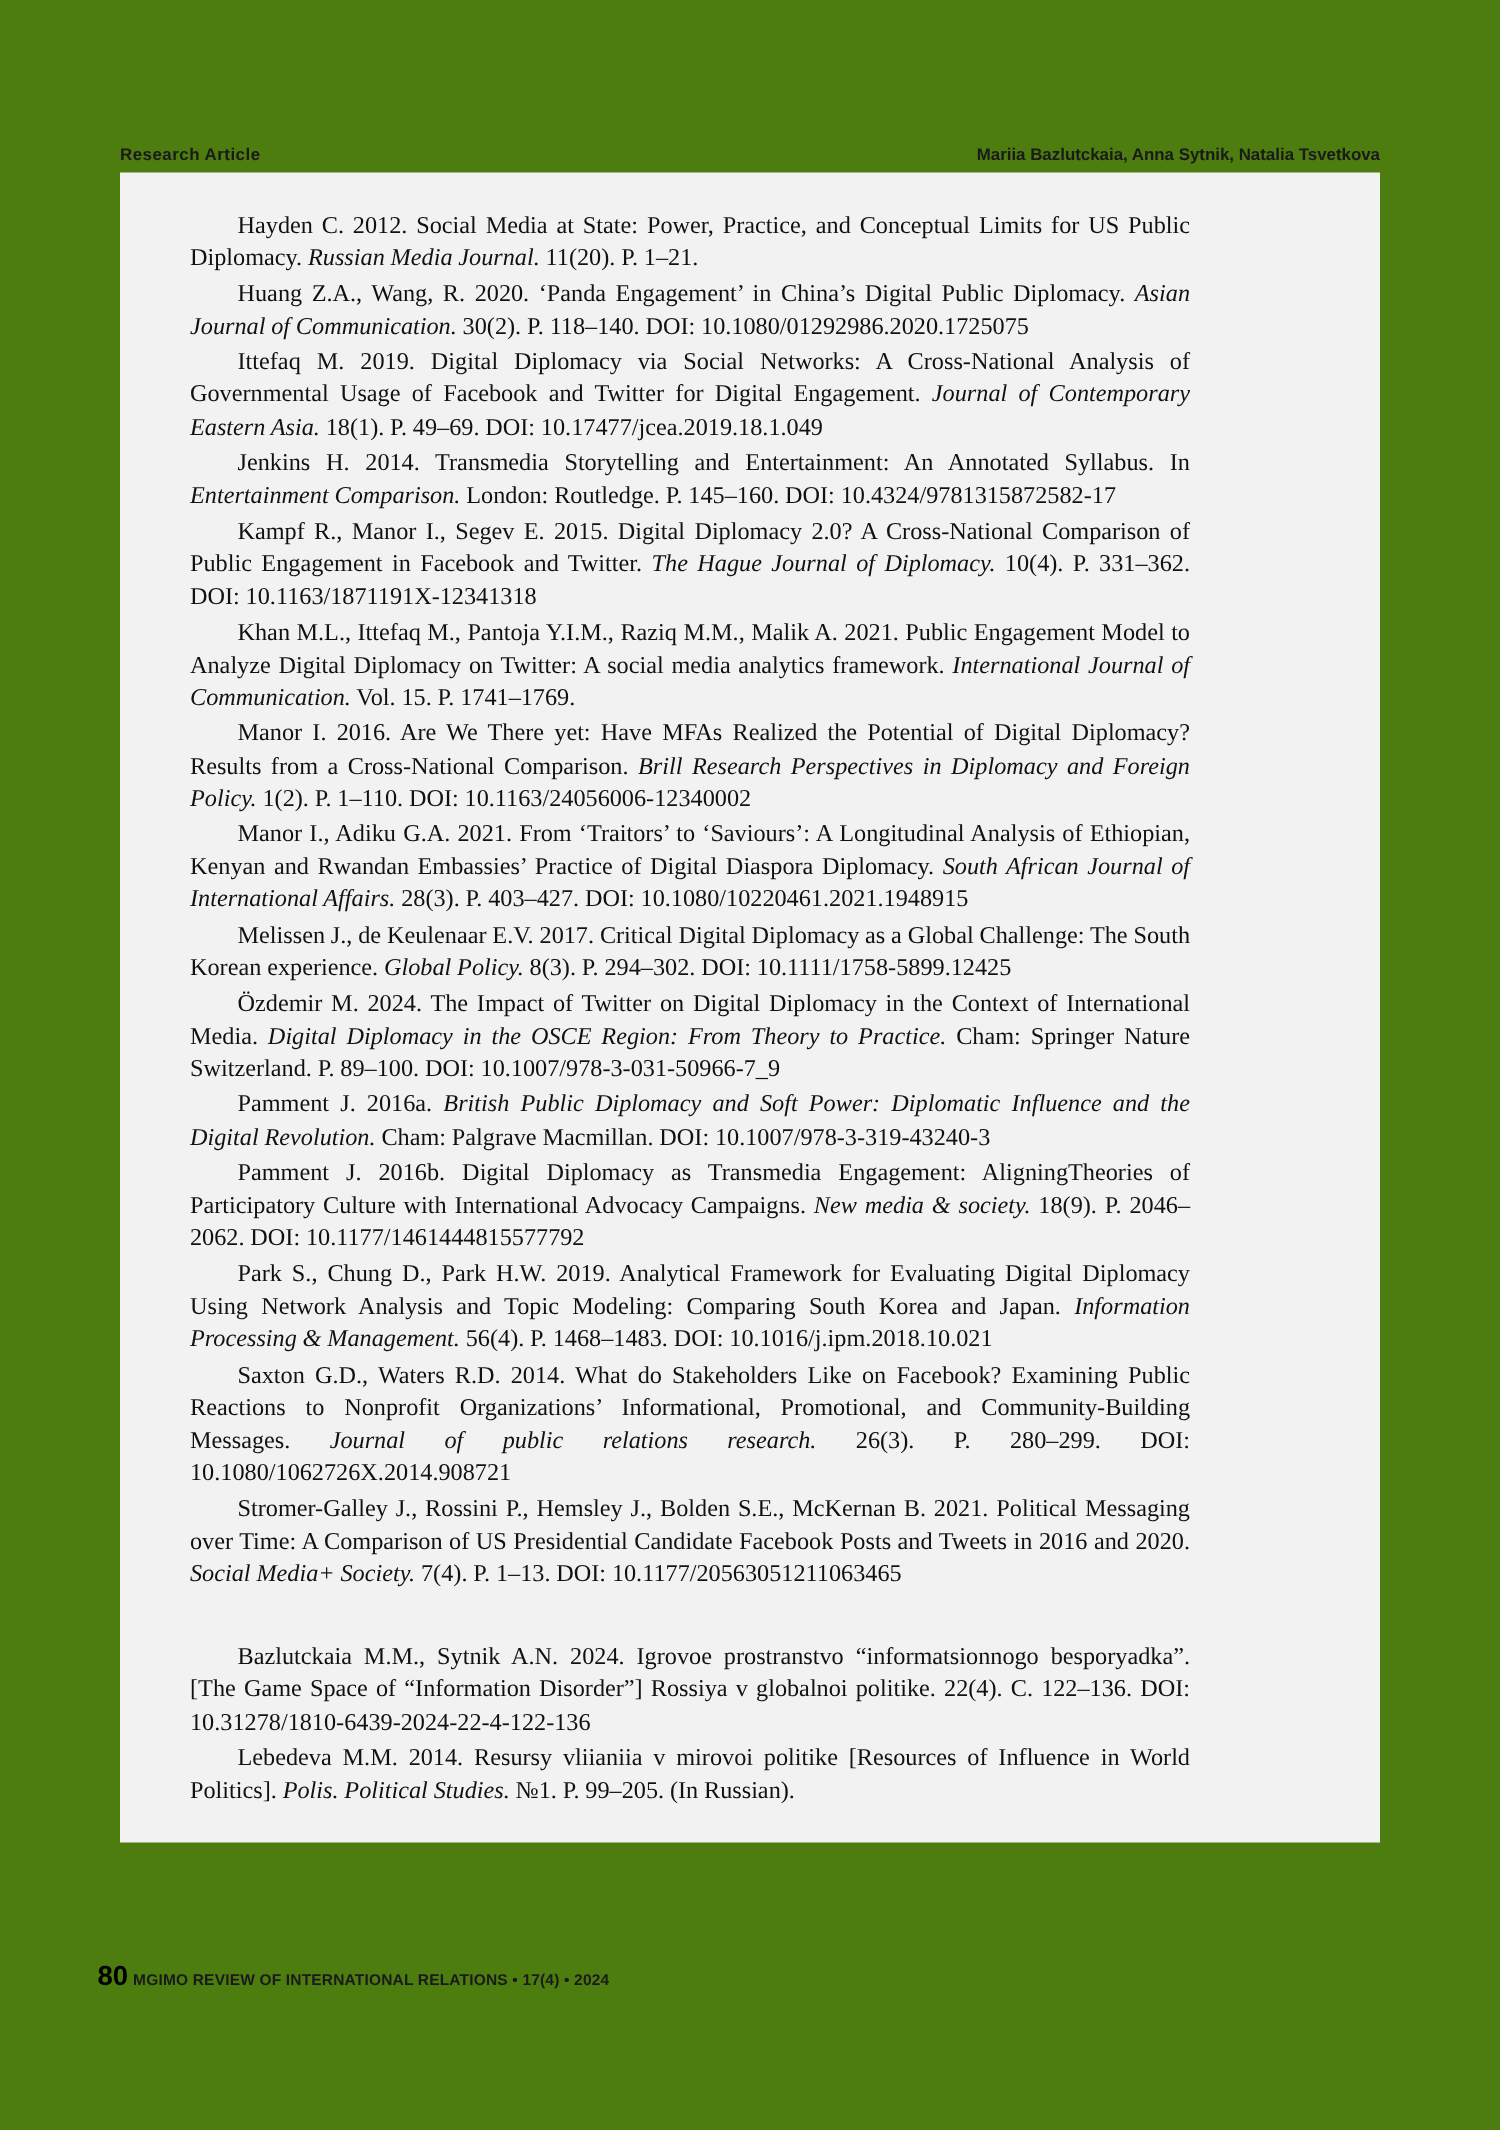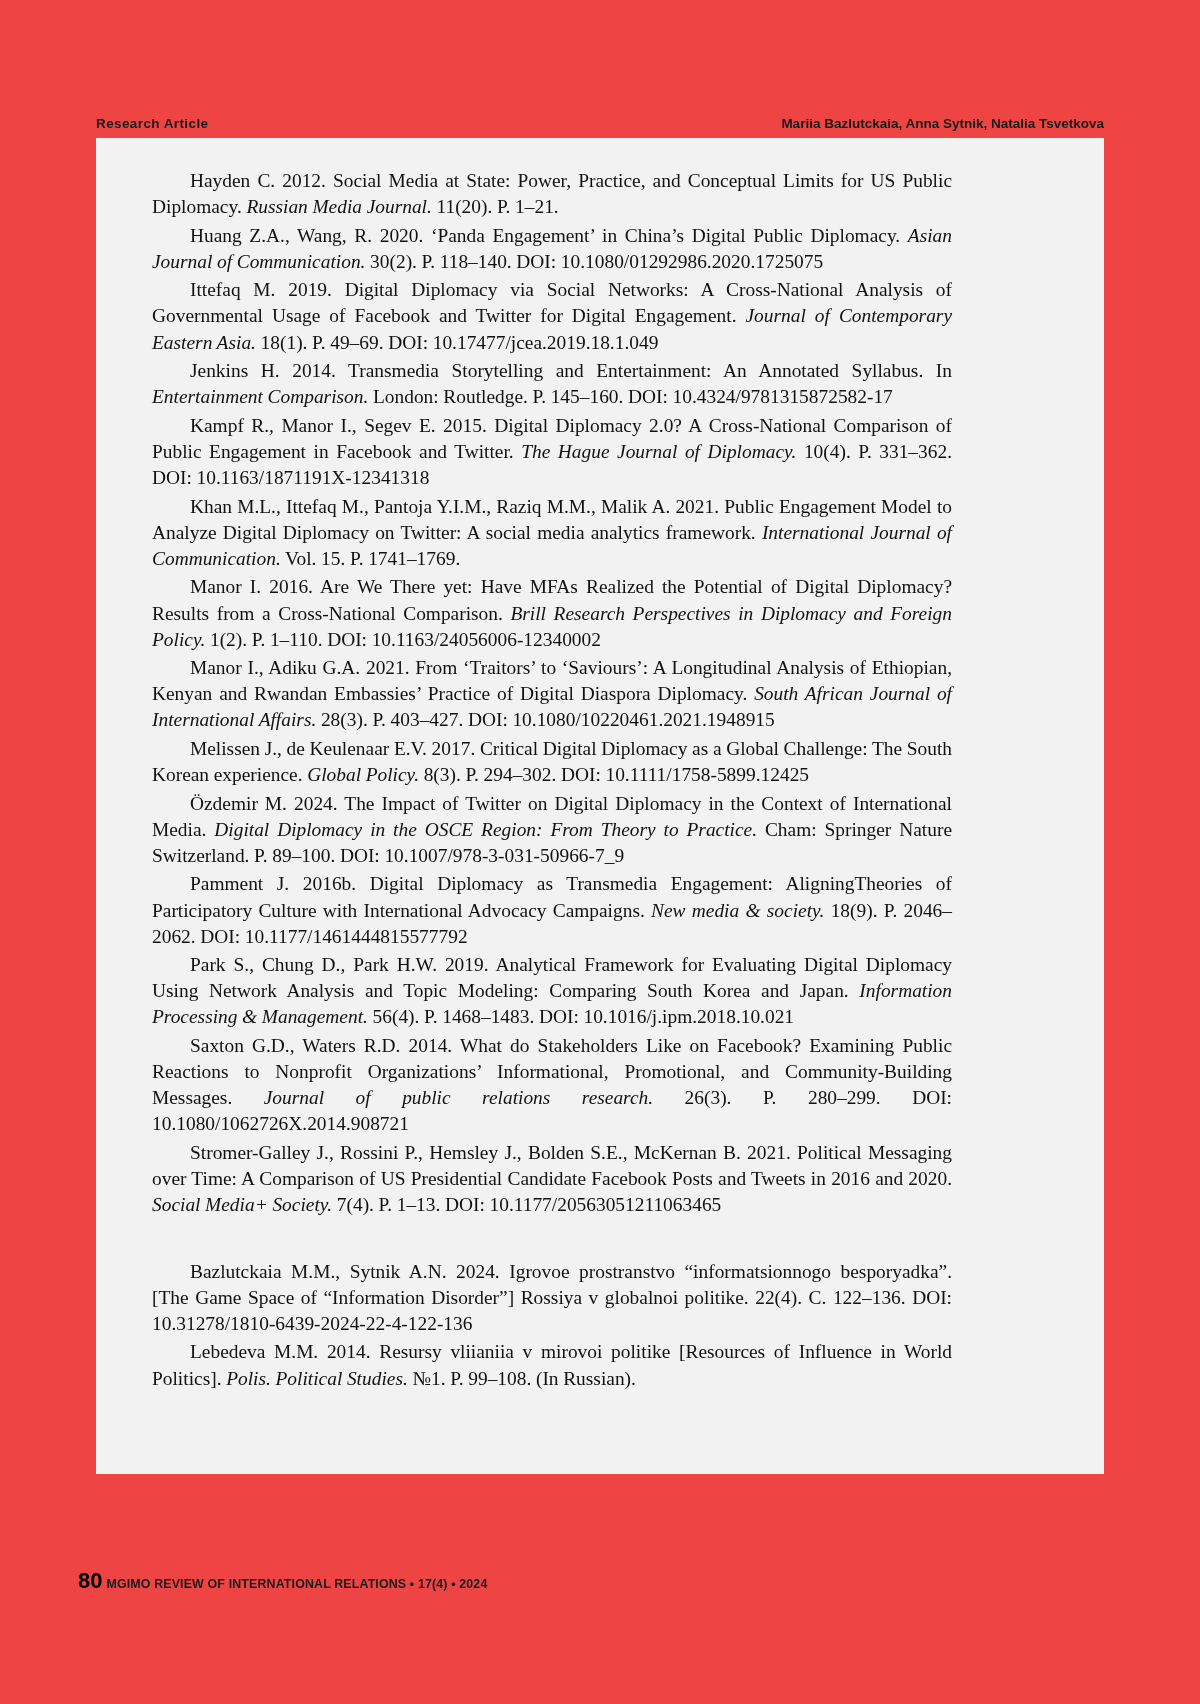--- a/index.html
+++ b/index.html
@@ -4,21 +4,21 @@
 <style>
   html, body {
     margin: 0;
     padding: 0;
     background: #ffffff;
   }
   .page {
     position: relative;
     width: 1200px;
     height: 1704px;
-    background: #ef4444;
+    background: #4d7c0f;
     overflow: hidden;
     font-family: "Liberation Serif", serif;
     color: #111111;
   }
 
   
   .running-head {
     position: absolute;
     top: 92px;
     left: 96px;
@@ -109,29 +109,30 @@
         <p class="ref"><span>Hayden C. 2012. Social Media at State: Power, Practice, and Conceptual Limits for US Public Diplomacy. </span><i>Russian Media Journal.</i><span> 11(20). P. 1–21.</span></p>
         <p class="ref"><span>Huang Z.A., Wang, R. 2020. ‘Panda Engagement’ in China’s Digital Public Diplomacy. </span><i>Asian Journal of Communication.</i><span> 30(2). P. 118–140. DOI: 10.1080/01292986.2020.1725075</span></p>
         <p class="ref"><span>Ittefaq M. 2019. Digital Diplomacy via Social Networks: A Cross-National Analysis of Governmental Usage of Facebook and Twitter for Digital Engagement. </span><i>Journal of Contemporary Eastern Asia.</i><span> 18(1). P. 49–69. DOI: 10.17477/jcea.2019.18.1.049</span></p>
         <p class="ref"><span>Jenkins H. 2014. Transmedia Storytelling and Entertainment: An Annotated Syllabus. In </span><i>Entertainment Comparison.</i><span> London: Routledge. P. 145–160. DOI: 10.4324/9781315872582-17</span></p>
         <p class="ref"><span>Kampf R., Manor I., Segev E. 2015. Digital Diplomacy 2.0? A Cross-National Comparison of Public Engagement in Facebook and Twitter. </span><i>The Hague Journal of Diplomacy.</i><span> 10(4). P. 331–362. DOI: 10.1163/1871191X-12341318</span></p>
         <p class="ref"><span>Khan M.L., Ittefaq M., Pantoja Y.I.M., Raziq M.M., Malik A. 2021. Public Engagement Model to Analyze Digital Diplomacy on Twitter: A social media analytics framework. </span><i>International Journal of Communication.</i><span> Vol. 15. P. 1741–1769.</span></p>
         <p class="ref"><span>Manor I. 2016. Are We There yet: Have MFAs Realized the Potential of Digital Diplomacy? Results from a Cross-National Comparison. </span><i>Brill Research Perspectives in Diplomacy and Foreign Policy.</i><span> 1(2). P. 1–110. DOI: 10.1163/24056006-12340002</span></p>
         <p class="ref"><span>Manor I., Adiku G.A. 2021. From ‘Traitors’ to ‘Saviours’: A Longitudinal Analysis of Ethiopian, Kenyan and Rwandan Embassies’ Practice of Digital Diaspora Diplomacy. </span><i>South African Journal of International Affairs.</i><span> 28(3). P. 403–427. DOI: 10.1080/10220461.2021.1948915</span></p>
         <p class="ref"><span>Melissen J., de Keulenaar E.V. 2017. Critical Digital Diplomacy as a Global Challenge: The South Korean experience. </span><i>Global Policy.</i><span> 8(3). P. 294–302. DOI: 10.1111/1758-5899.12425</span></p>
         <p class="ref"><span>Özdemir M. 2024. The Impact of Twitter on Digital Diplomacy in the Context of International Media. </span><i>Digital Diplomacy in the OSCE Region: From Theory to Practice.</i><span> Cham: Springer Nature Switzerland. P. 89–100. DOI: 10.1007/978-3-031-50966-7_9</span></p>
+        <p class="ref"><span>Pamment J. 2016a. </span><i>British Public Diplomacy and Soft Power: Diplomatic Influence and the Digital Revolution.</i><span> Cham: Palgrave Macmillan. DOI: 10.1007/978-3-319-43240-3</span></p>
         <p class="ref"><span>Pamment J. 2016b. Digital Diplomacy as Transmedia Engagement: AligningTheories of Participatory Culture with International Advocacy Campaigns. </span><i>New media &amp; society.</i><span> 18(9). P. 2046–2062. DOI: 10.1177/1461444815577792</span></p>
         <p class="ref"><span>Park S., Chung D., Park H.W. 2019. Analytical Framework for Evaluating Digital Diplomacy Using Network Analysis and Topic Modeling: Comparing South Korea and Japan. </span><i>Information Processing &amp; Management.</i><span> 56(4). P. 1468–1483. DOI: 10.1016/j.ipm.2018.10.021</span></p>
         <p class="ref"><span>Saxton G.D., Waters R.D. 2014. What do Stakeholders Like on Facebook? Examining Public Reactions to Nonprofit Organizations’ Informational, Promotional, and Community-Building Messages. </span><i>Journal of public relations research.</i><span> 26(3). P. 280–299. DOI: 10.1080/1062726X.2014.908721</span></p>
         <p class="ref"><span>Stromer-Galley J., Rossini P., Hemsley J., Bolden S.E., McKernan B. 2021. Political Messaging over Time: A Comparison of US Presidential Candidate Facebook Posts and Tweets in 2016 and 2020. </span><i>Social Media+ Society.</i><span> 7(4). P. 1–13. DOI: 10.1177/20563051211063465</span></p>
       </div>
     <div class="gap"></div>
     <div id="refs-ru">
         <p class="ref"><span>Bazlutckaia M.M., Sytnik A.N. 2024. Igrovoe prostranstvo “informatsionnogo besporyadka”. [The Game Space of “Information Disorder”] Rossiya v globalnoi politike. 22(4). C. 122–136. DOI: 10.31278/1810-6439-2024-22-4-122-136</span></p>
-        <p class="ref"><span>Lebedeva M.M. 2014. Resursy vliianiia v mirovoi politike [Resources of Influence in World Politics]. </span><i>Polis. Political Studies.</i><span> №1. P. 99–108. (In Russian).</span></p>
+        <p class="ref"><span>Lebedeva M.M. 2014. Resursy vliianiia v mirovoi politike [Resources of Influence in World Politics]. </span><i>Polis. Political Studies.</i><span> №1. P. 99–205. (In Russian).</span></p>
       </div>
   </div>
 
   <div class="footer">
     <span class="folio">80</span>
     <span class="journal-line">MGIMO REVIEW OF INTERNATIONAL RELATIONS • 17(4) • 2024</span>
   </div>
 
 </div>
 

